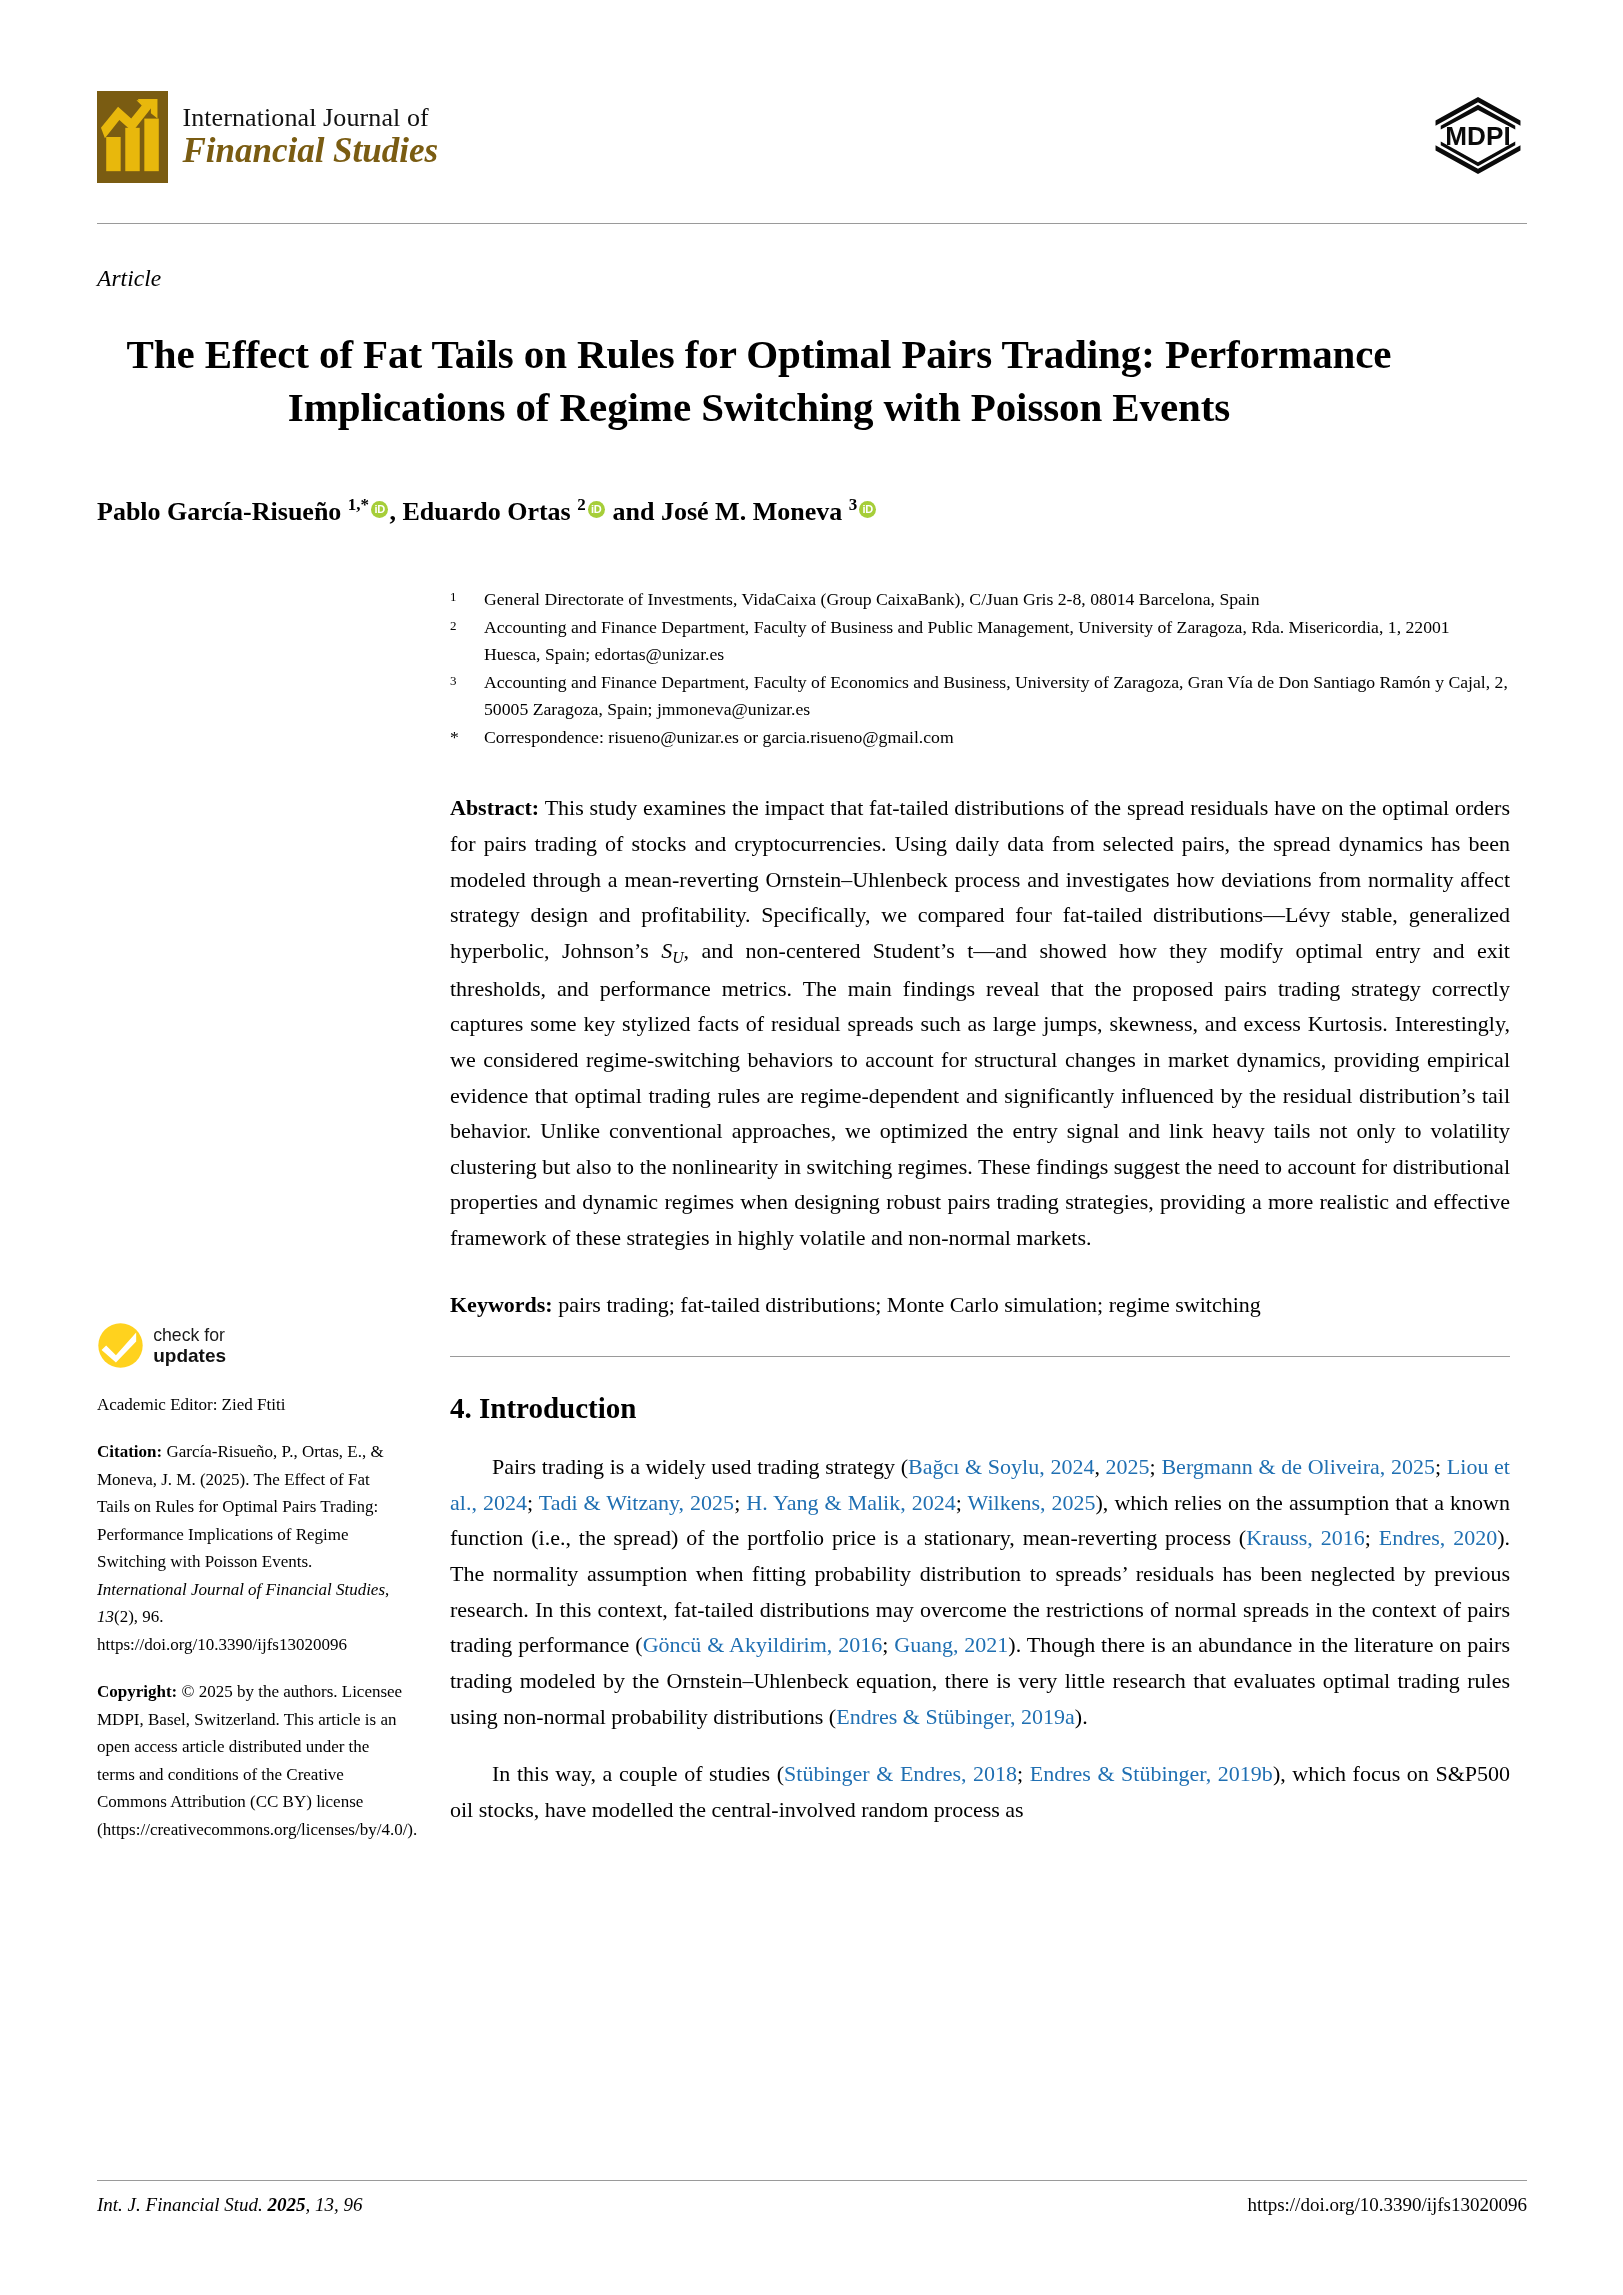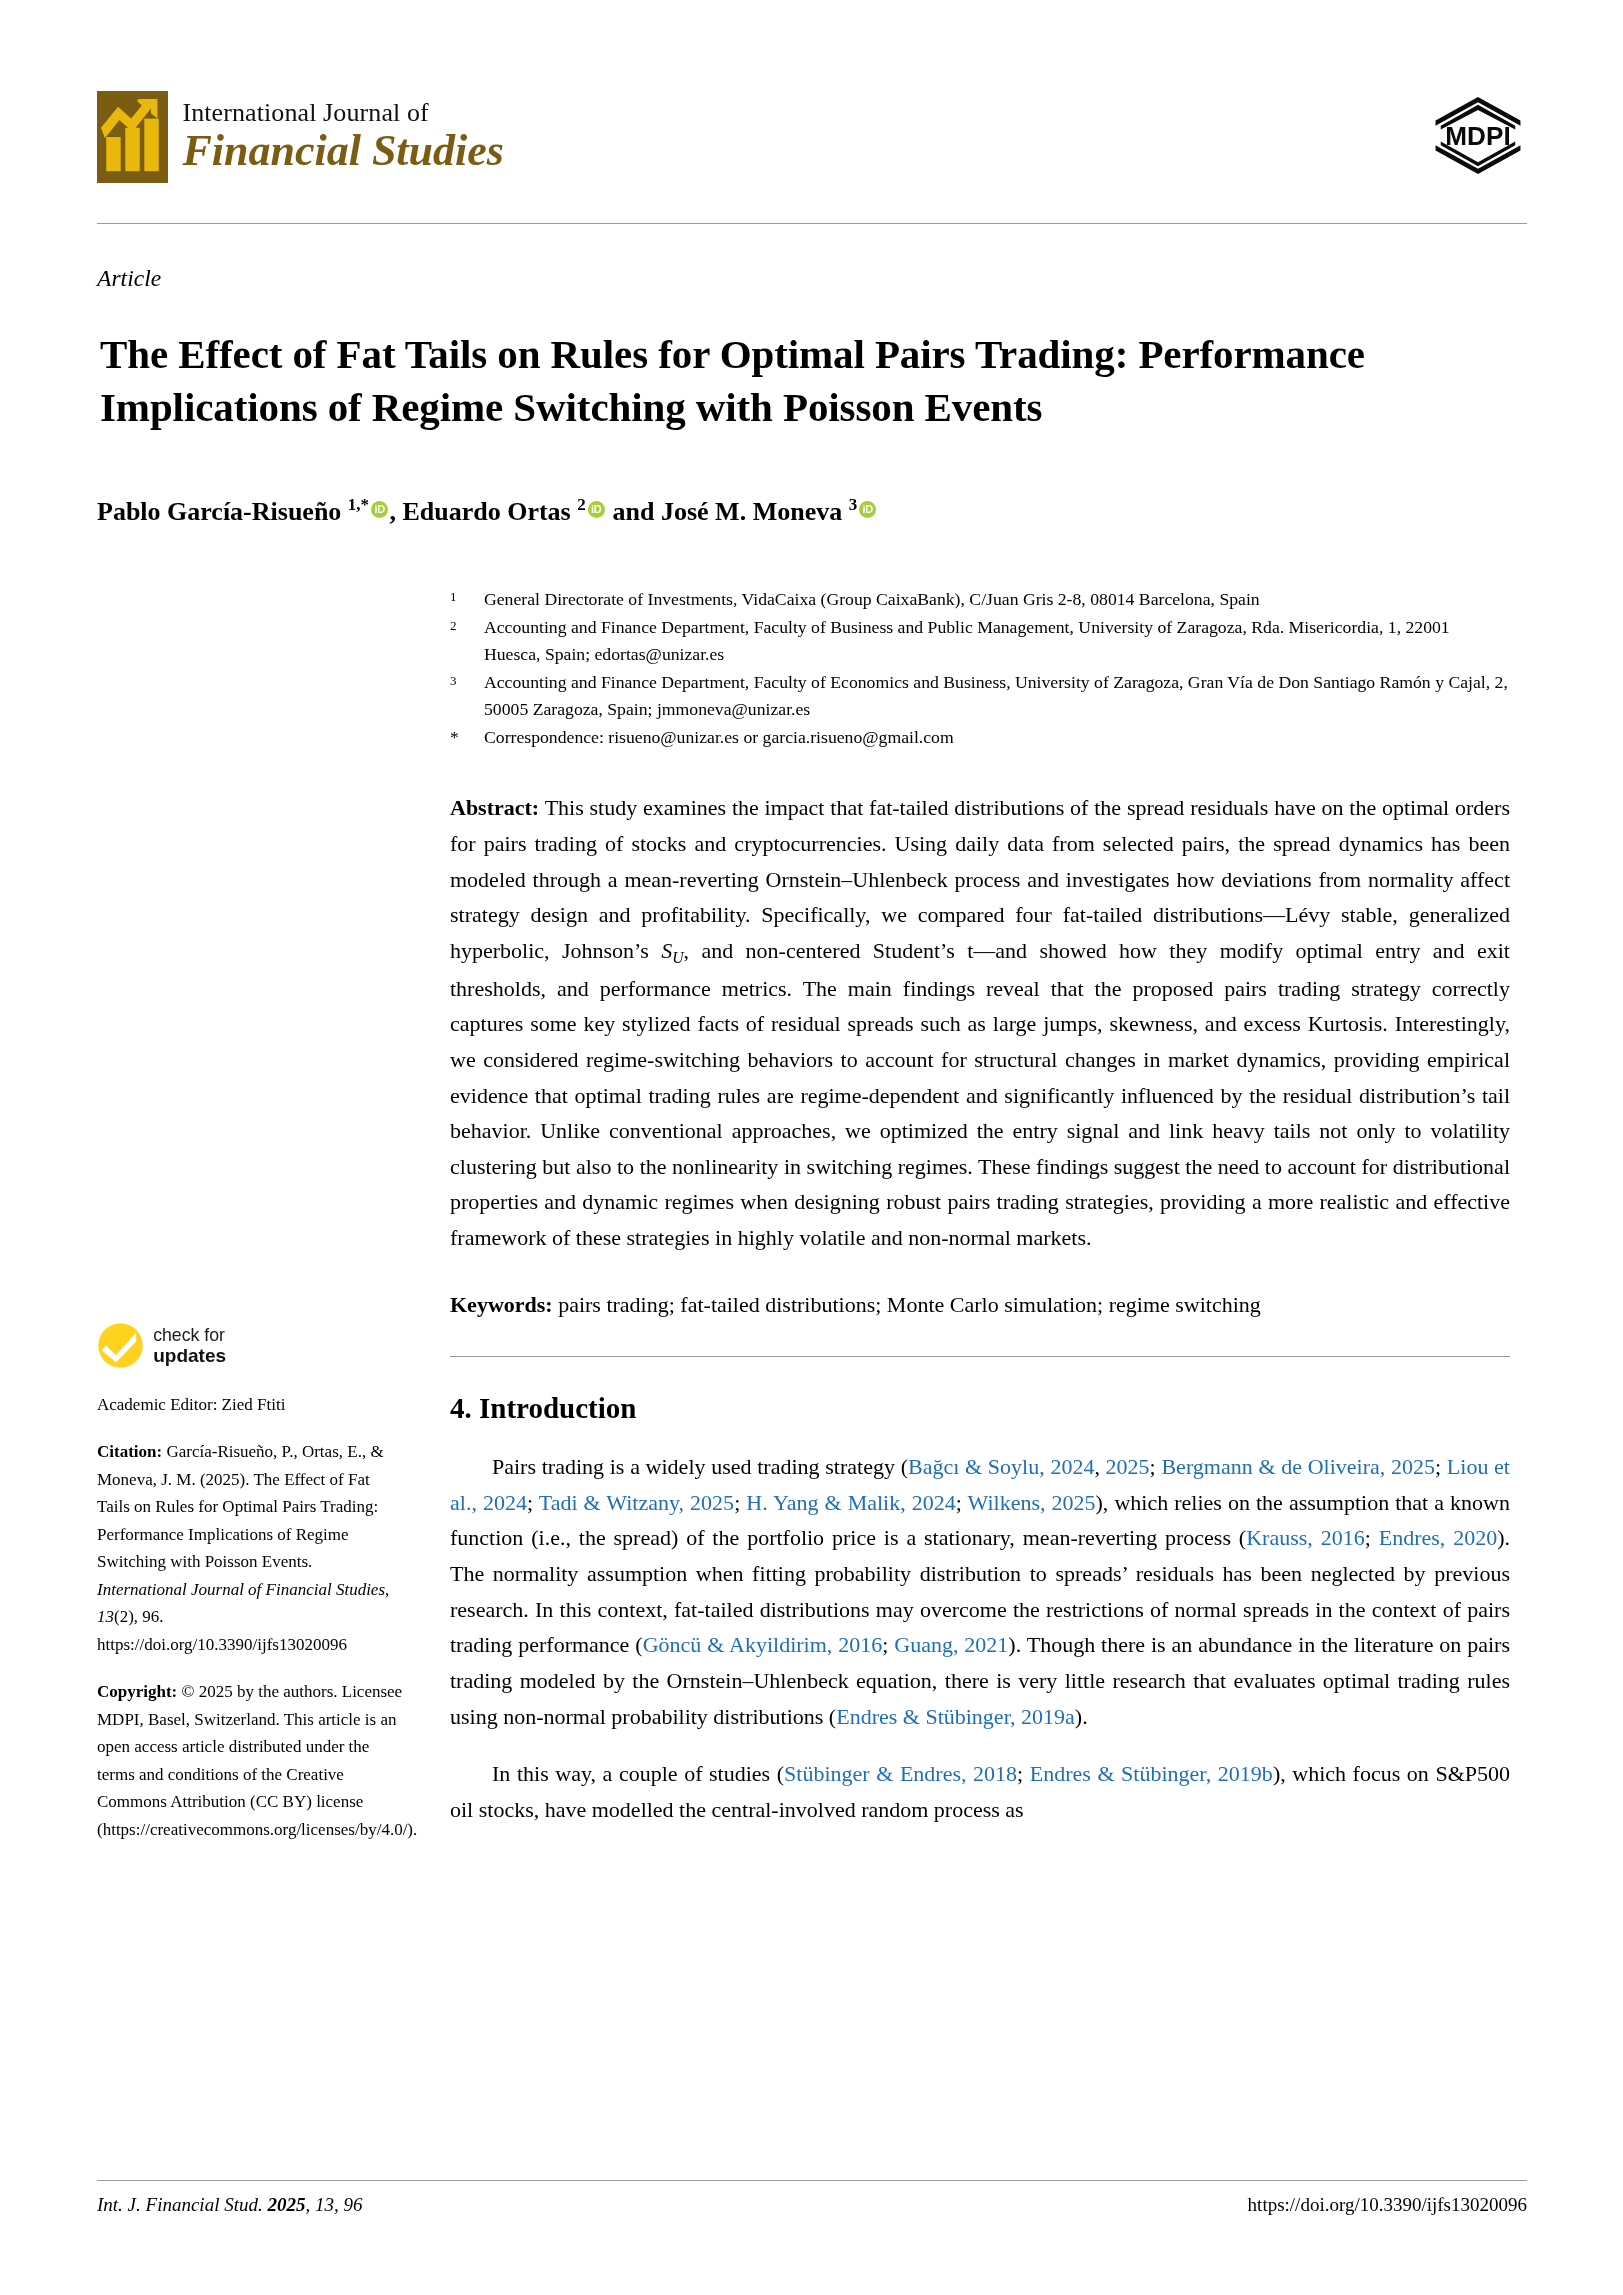--- a/index.html
+++ b/index.html
@@ -48,21 +48,21 @@
     font-family: "Liberation Serif", serif;
     font-size: 26px;
     color: #111111;
     line-height: 1.08;
     letter-spacing: 0.1px;
   }
   .journal-line2 {
     font-family: "Liberation Serif", serif;
     font-style: italic;
     font-weight: bold;
-    font-size: 44px;
+    font-size: 35px;
     color: #7A5C12;
     line-height: 1.1;
     margin-top: 0;
   }
   .mdpi-logo {
     position: absolute;
     right: 0; top: 14.4px;
     width: 98px; height: 85px;
   }
   .mdpi-logo svg { display: block; }
@@ -79,26 +79,27 @@
   
   .article-type {
     position: absolute;
     left: 97px; top: 265px;
     font-style: italic;
     font-size: 23.6px;
     color: #000;
   }
   .paper-title {
     position: absolute;
-    left: 100px; top: 301px;
+    left: 85px; top: 301px;
     width: 1348px;
     font-size: 41px;
     font-weight: bold;
     line-height: 1.28;
     letter-spacing: -0.1px;
+    text-align: center;
   }
   .authors {
     position: absolute;
     left: 97px; top: 494px;
     width: 1375px;
     font-size: 26px;
     font-weight: bold;
     line-height: 1.3;
   }
   .authors .sup {

